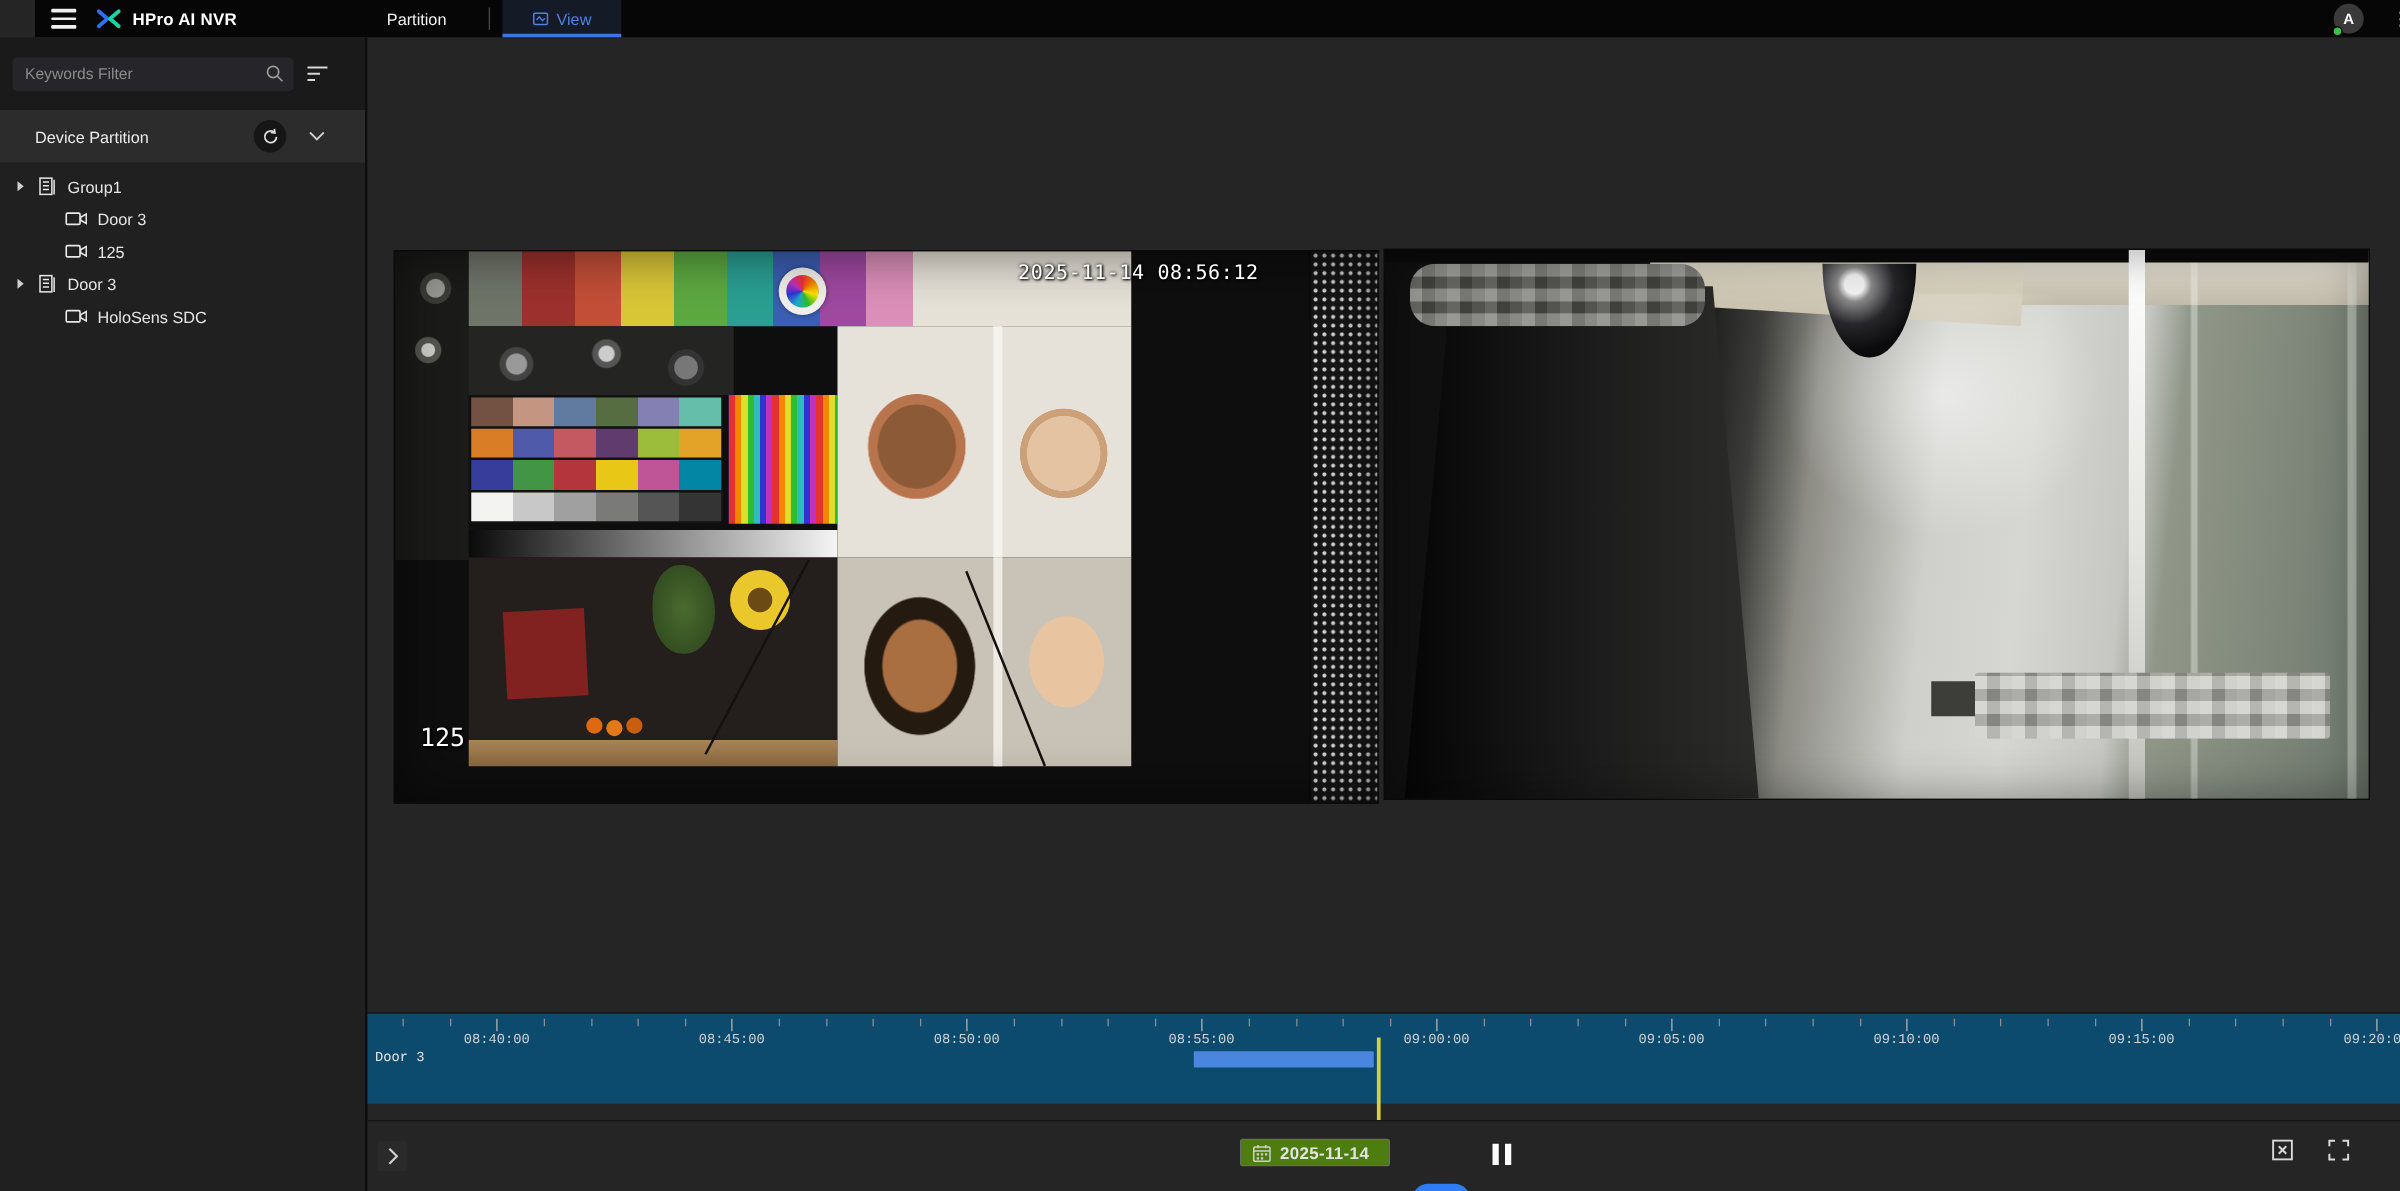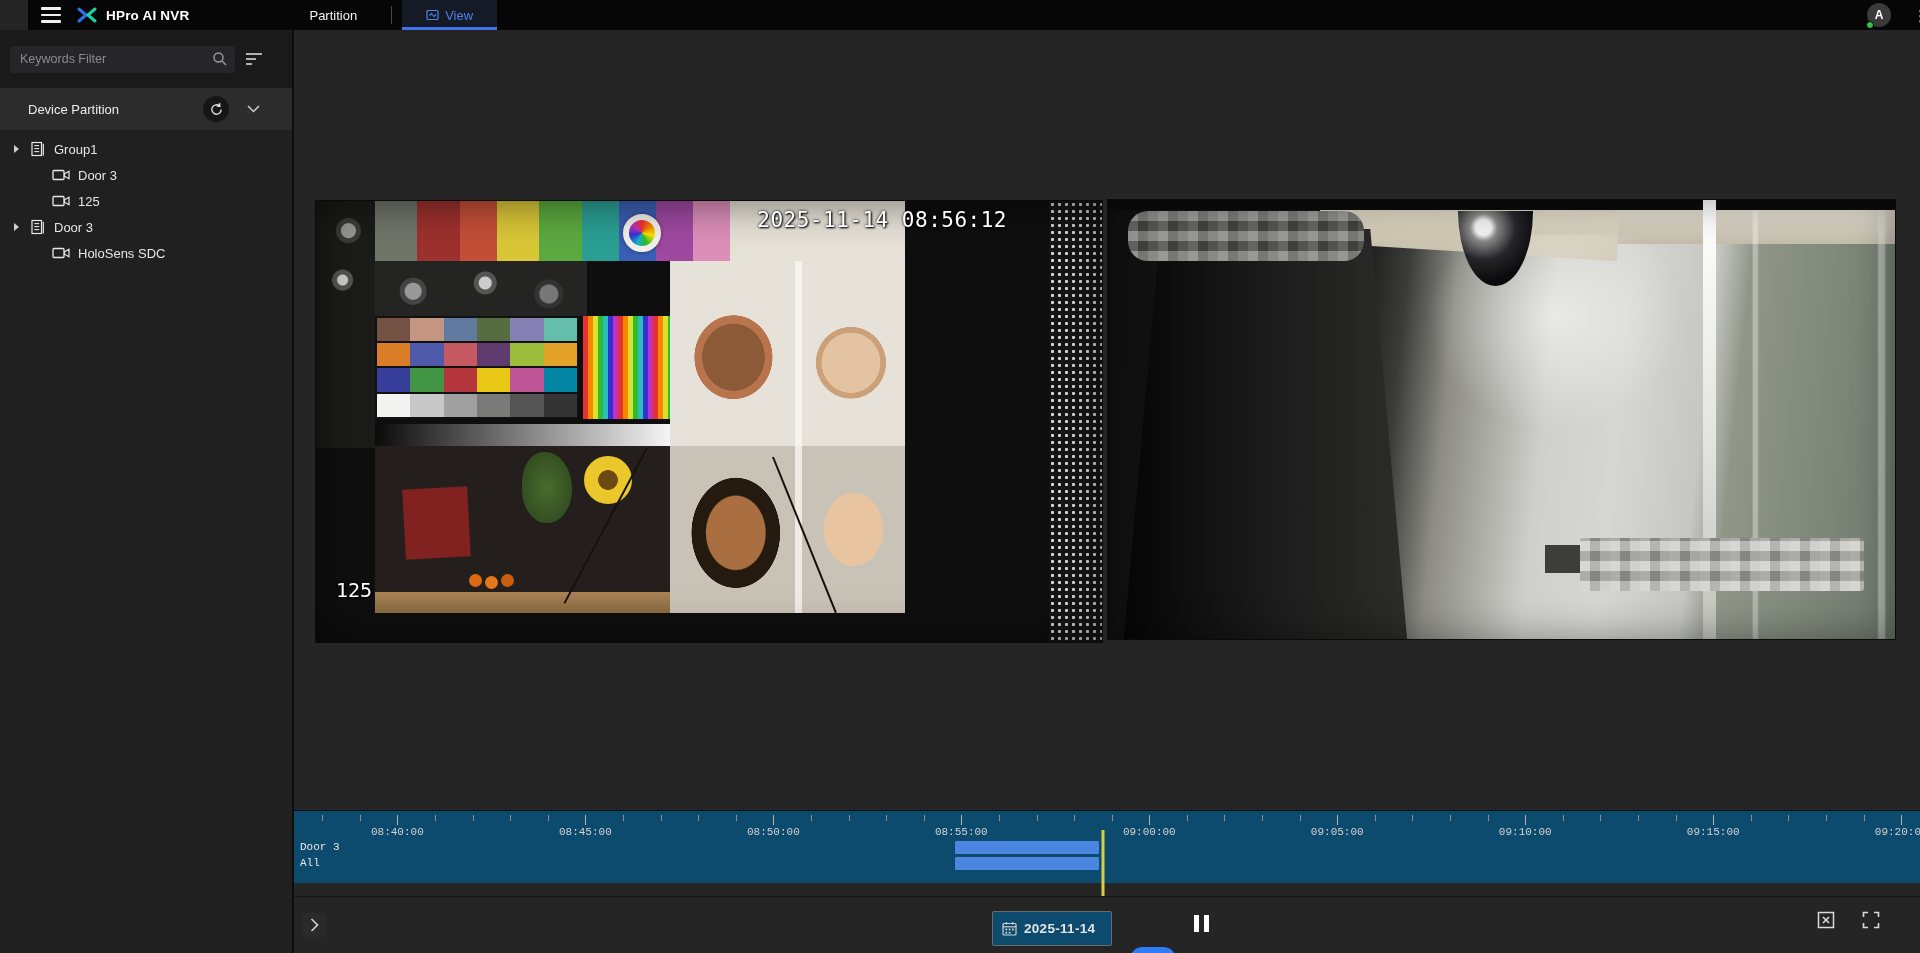--- a/index.html
+++ b/index.html
@@ -42,21 +42,21 @@
   .caret.hidden::before { display:none; }
   .tree-icon { display:flex; align-items:center; margin-right:8px; }
   .tree-label { white-space:nowrap; }
 
   
   .main-area { position:absolute; left:294px; top:30px; width:1626px; height:780px; background:#252525; }
   .video-pane { position:absolute; background:#0e0e0e; border:1px solid #0a0a0a; overflow:hidden; }
   .pane-1 { left:21px; top:170px; width:788px; height:443px; }
   .pane-2 { left:813px; top:169px; width:789px; height:441px; }
   .art { position:absolute; }
-  .osd-timestamp { position:absolute; right:95px; top:7px; font-family:"DejaVu Sans Mono",monospace; font-size:21px; color:#fff; text-shadow:0 0 3px #000,1px 1px 2px #000; letter-spacing:.5px; z-index:9; }
+  .osd-timestamp { position:absolute; right:95px; top:7px; font-family:"DejaVu Sans Mono",monospace; font-size:16px; color:#fff; text-shadow:0 0 3px #000,1px 1px 2px #000; letter-spacing:.5px; z-index:9; }
   .osd-label { position:absolute; left:20px; bottom:40px; font-family:"DejaVu Sans Mono",monospace; font-size:20px; color:#fff; text-shadow:0 0 3px #000,1px 1px 2px #000; z-index:9; }
 
   
   .lv-wrap { inset:0; filter:saturate(1.05); }
   .lv-leftdark { left:0; top:0; width:7.5%; height:56%; background:#1b1b19;
     background-image:radial-gradient(circle at 55% 12%, #9a9a96 0 7px, #3c3c38 8px 12px, transparent 13px),
                      radial-gradient(circle at 45% 32%, #cfcfca 0 5px, #55554f 6px 10px, transparent 11px); }
   .lv-colorbars { left:7.5%; top:0; width:67.5%; height:13.5%;
     background:linear-gradient(90deg,#70756a 0 8%,#99322e 8% 16%,#c0503a 16% 23%,#d9c73e 23% 31%,#5fa844 31% 39%,#2f9e92 39% 46%,#3d5fb0 46% 53%,#9c4a9e 53% 60%,#d990b8 60% 67%,#e6e2d8 67% 100%); }
   .lv-colorwheel { left:39%; top:3%; width:38px; height:38px; border-radius:50%;
@@ -125,21 +125,21 @@
   .tracks { position:absolute; left:0; top:28px; width:100%; }
   .track-row { position:relative; height:15px; margin-top:1px; }
   .track-label { position:absolute; left:6px; top:0; font-size:11px; line-height:15px; color:#e9e9e9; z-index:2; }
   .seg { position:absolute; top:1px; height:13px; background:#4a86e0; border-radius:1px; }
   .playhead { position:absolute; top:19px; bottom:0; width:3px; background:#d6ce46; transform:translateX(-50%); z-index:6; }
   .playhead-tooltip { position:absolute; top:3px; height:17px; line-height:17px; padding:0 9px; background:#4a82e4; color:#0e2248; font-size:11.5px; border-radius:2px; transform:translateX(-50%); white-space:nowrap; z-index:7; }
 
   
   .bottombar { position:absolute; left:294px; top:896px; width:1626px; height:57px; background:#252525; border-top:1px solid #161616; }
   .expand-btn { position:absolute; left:8px; top:16px; width:24px; height:24px; display:flex; align-items:center; justify-content:center; cursor:pointer; background:#2a2a2a; border-radius:2px; }
-  .date-picker { position:absolute; left:698px; top:14px; width:120px; height:35px; background:#0c4a6e; border:1px solid #6a6a6a; border-radius:2px; display:flex; align-items:center; gap:7px; padding:0 9px; cursor:pointer; }
+  .date-picker { position:absolute; left:698px; top:14px; width:120px; height:22px; background:#4d7c0f; border:1px solid #6a6a6a; border-radius:2px; display:flex; align-items:center; gap:7px; padding:0 9px; cursor:pointer; }
   .date-value { font-size:13.5px; color:#e4e4e4; font-weight:bold; letter-spacing:.3px; }
   .speed-btn { position:absolute; left:836px; top:14px; width:46px; height:25px; border-radius:13px; background:#2e7cf6; color:#000000; font-size:13px; font-weight:bold; display:flex; align-items:center; justify-content:center; cursor:pointer;margin-top:36px; }
   .pause-btn { position:absolute; left:896px; top:14px; height:25px; display:flex; align-items:center; gap:5px; cursor:pointer; padding:0 4px; }
   .pause-btn i { display:block; width:5px; height:17px; background:#fff; }
   .br-icons { position:absolute; right:40px; top:14px; display:flex; gap:27px; }
   .icon-btn { cursor:pointer; display:flex; align-items:center; }
 </style>
 </head>
 <body>
 
@@ -380,24 +380,20 @@
           <div class="tick-label" style="left: 64.162%;">09:05:00</div>
           <div class="tick-label" style="left: 75.723%;">09:10:00</div>
           <div class="tick-label" style="left: 87.283%;">09:15:00</div>
           <div class="tick-label" style="left: 98.844%;">09:20:00</div>
         </div>
       <div class="tracks">
           <div class="track-row">
             <div class="seg" style="left: 40.655%; width: 8.863%;"></div>
             <span class="track-label">Door 3</span>
           </div>
-          <div class="track-row">
-            <div class="seg" style="left: 40.655%; width: 8.863%;"></div>
-            <span class="track-label">All</span>
-          </div>
         </div>
     </div>
     <div class="playhead" style="left: 49.75%;"></div>
   </div>
 
   <div class="bottombar">
     <div class="expand-btn">
       <svg width="9" height="14" viewBox="0 0 9 14">
           <polyline points="1.5,1 7.5,7 1.5,13" fill="none" stroke="#d0d0d0" stroke-width="1.7"></polyline>
         </svg>

